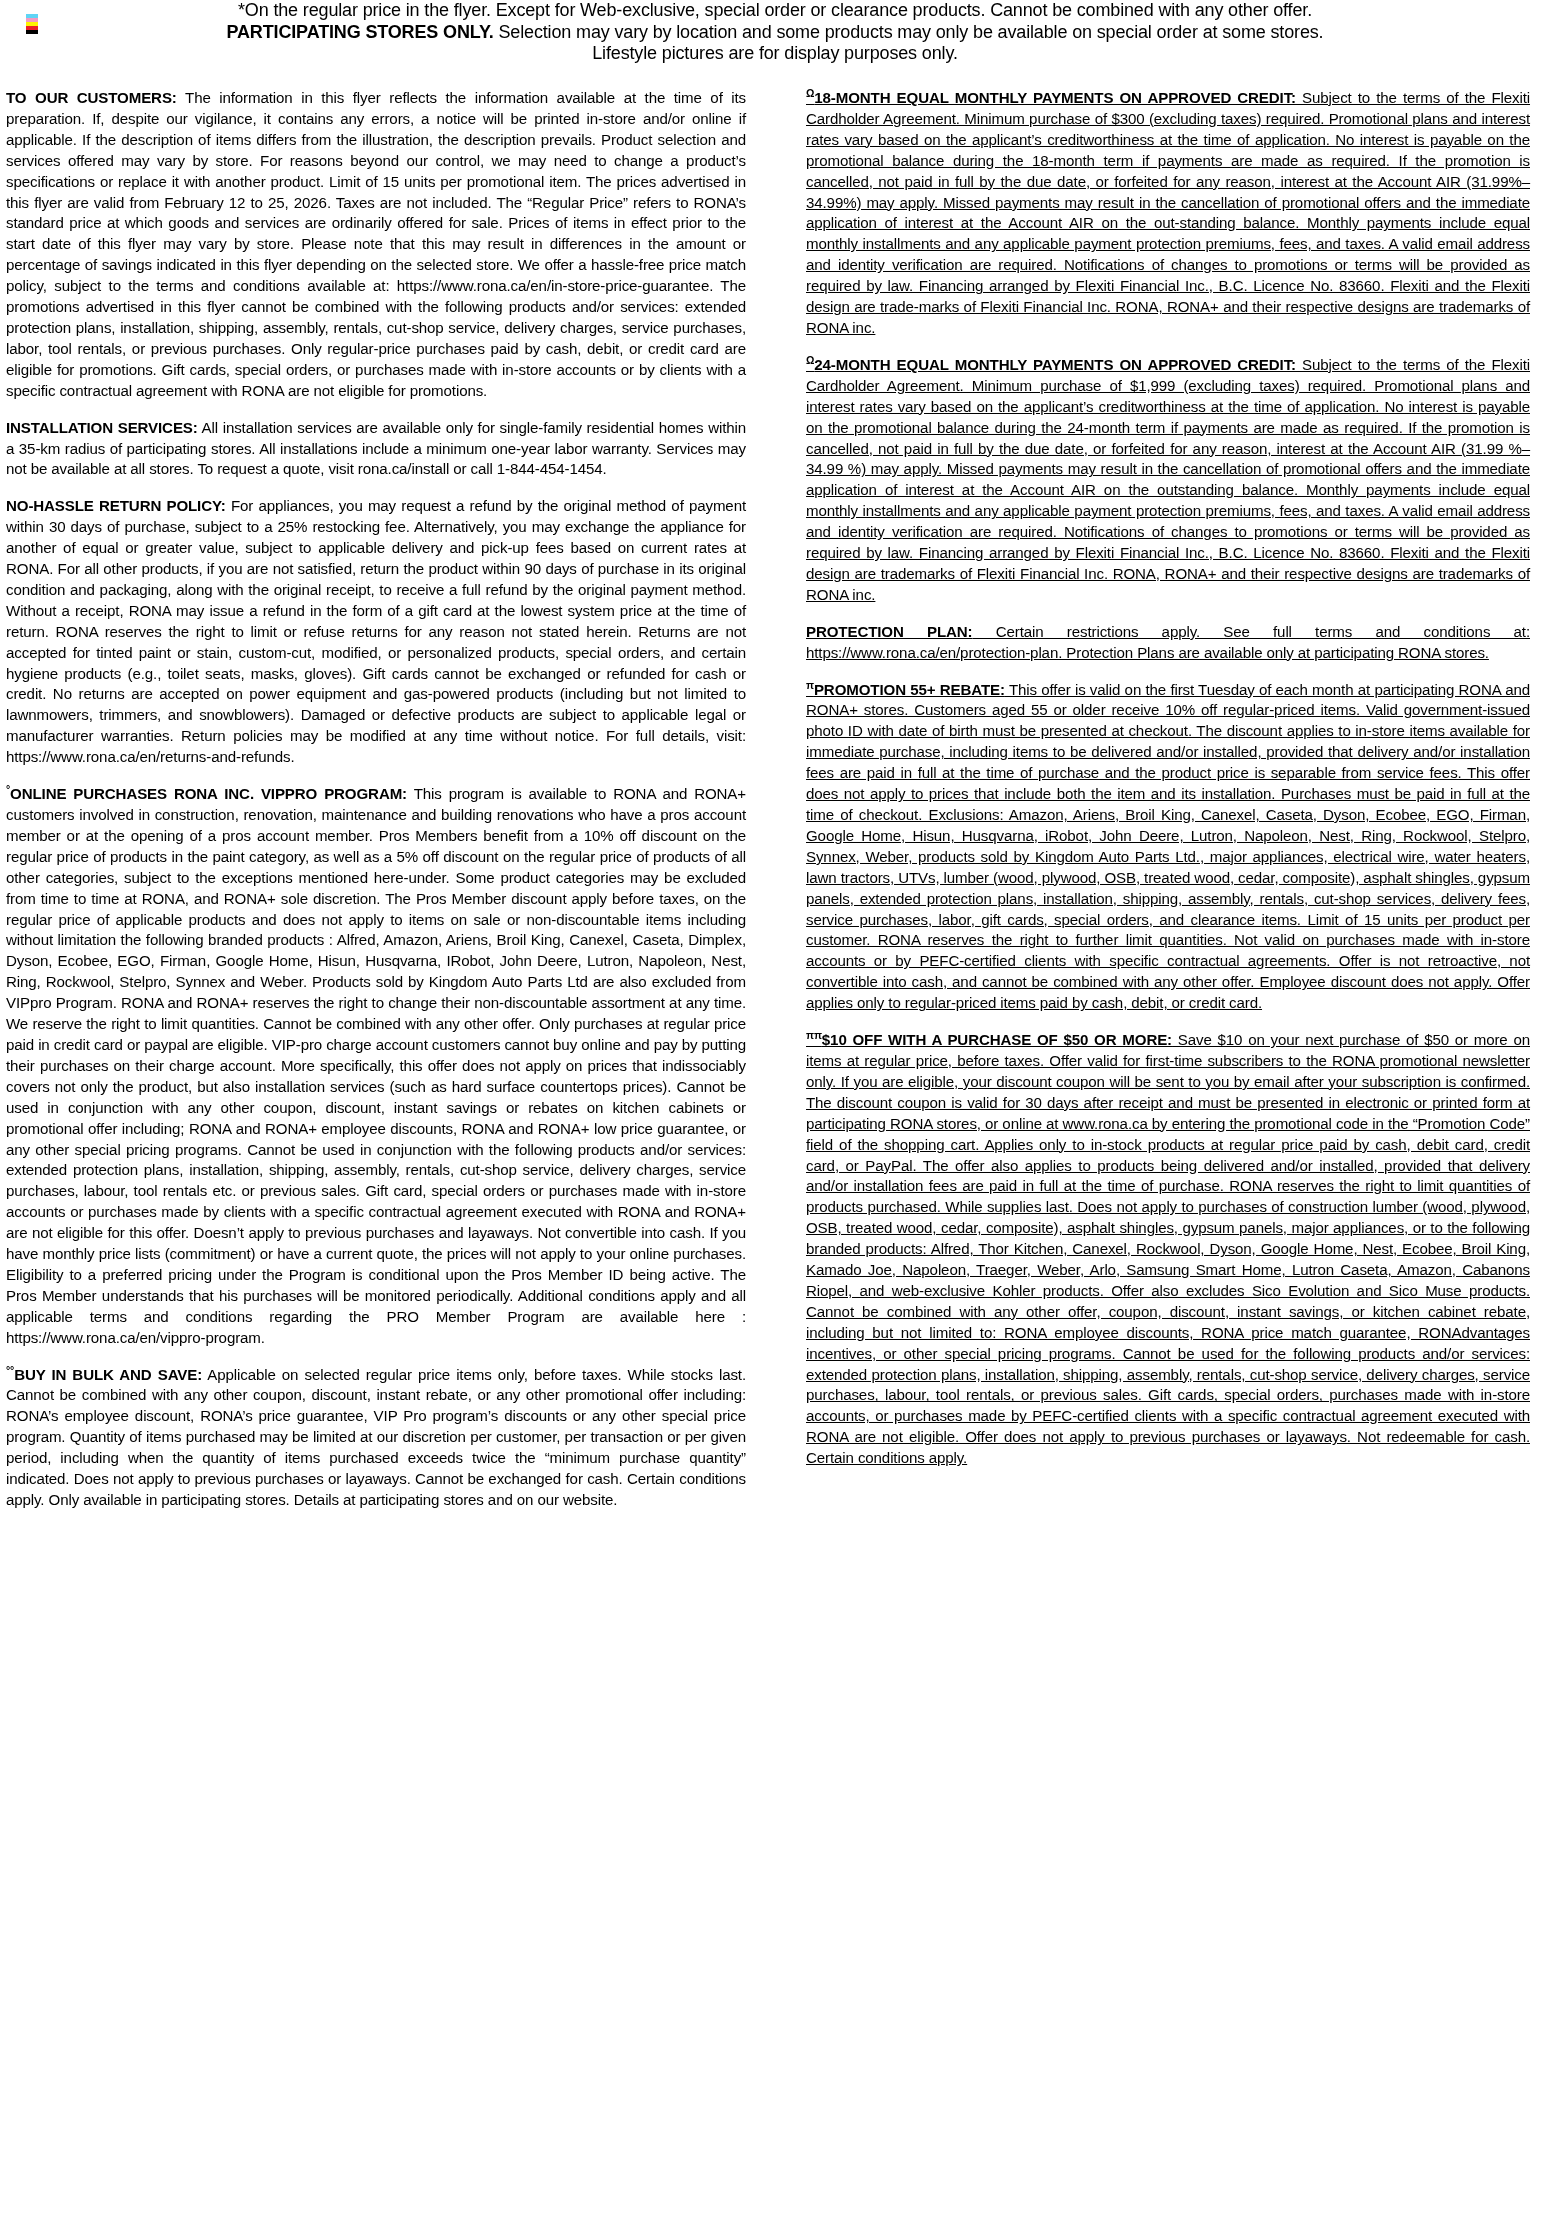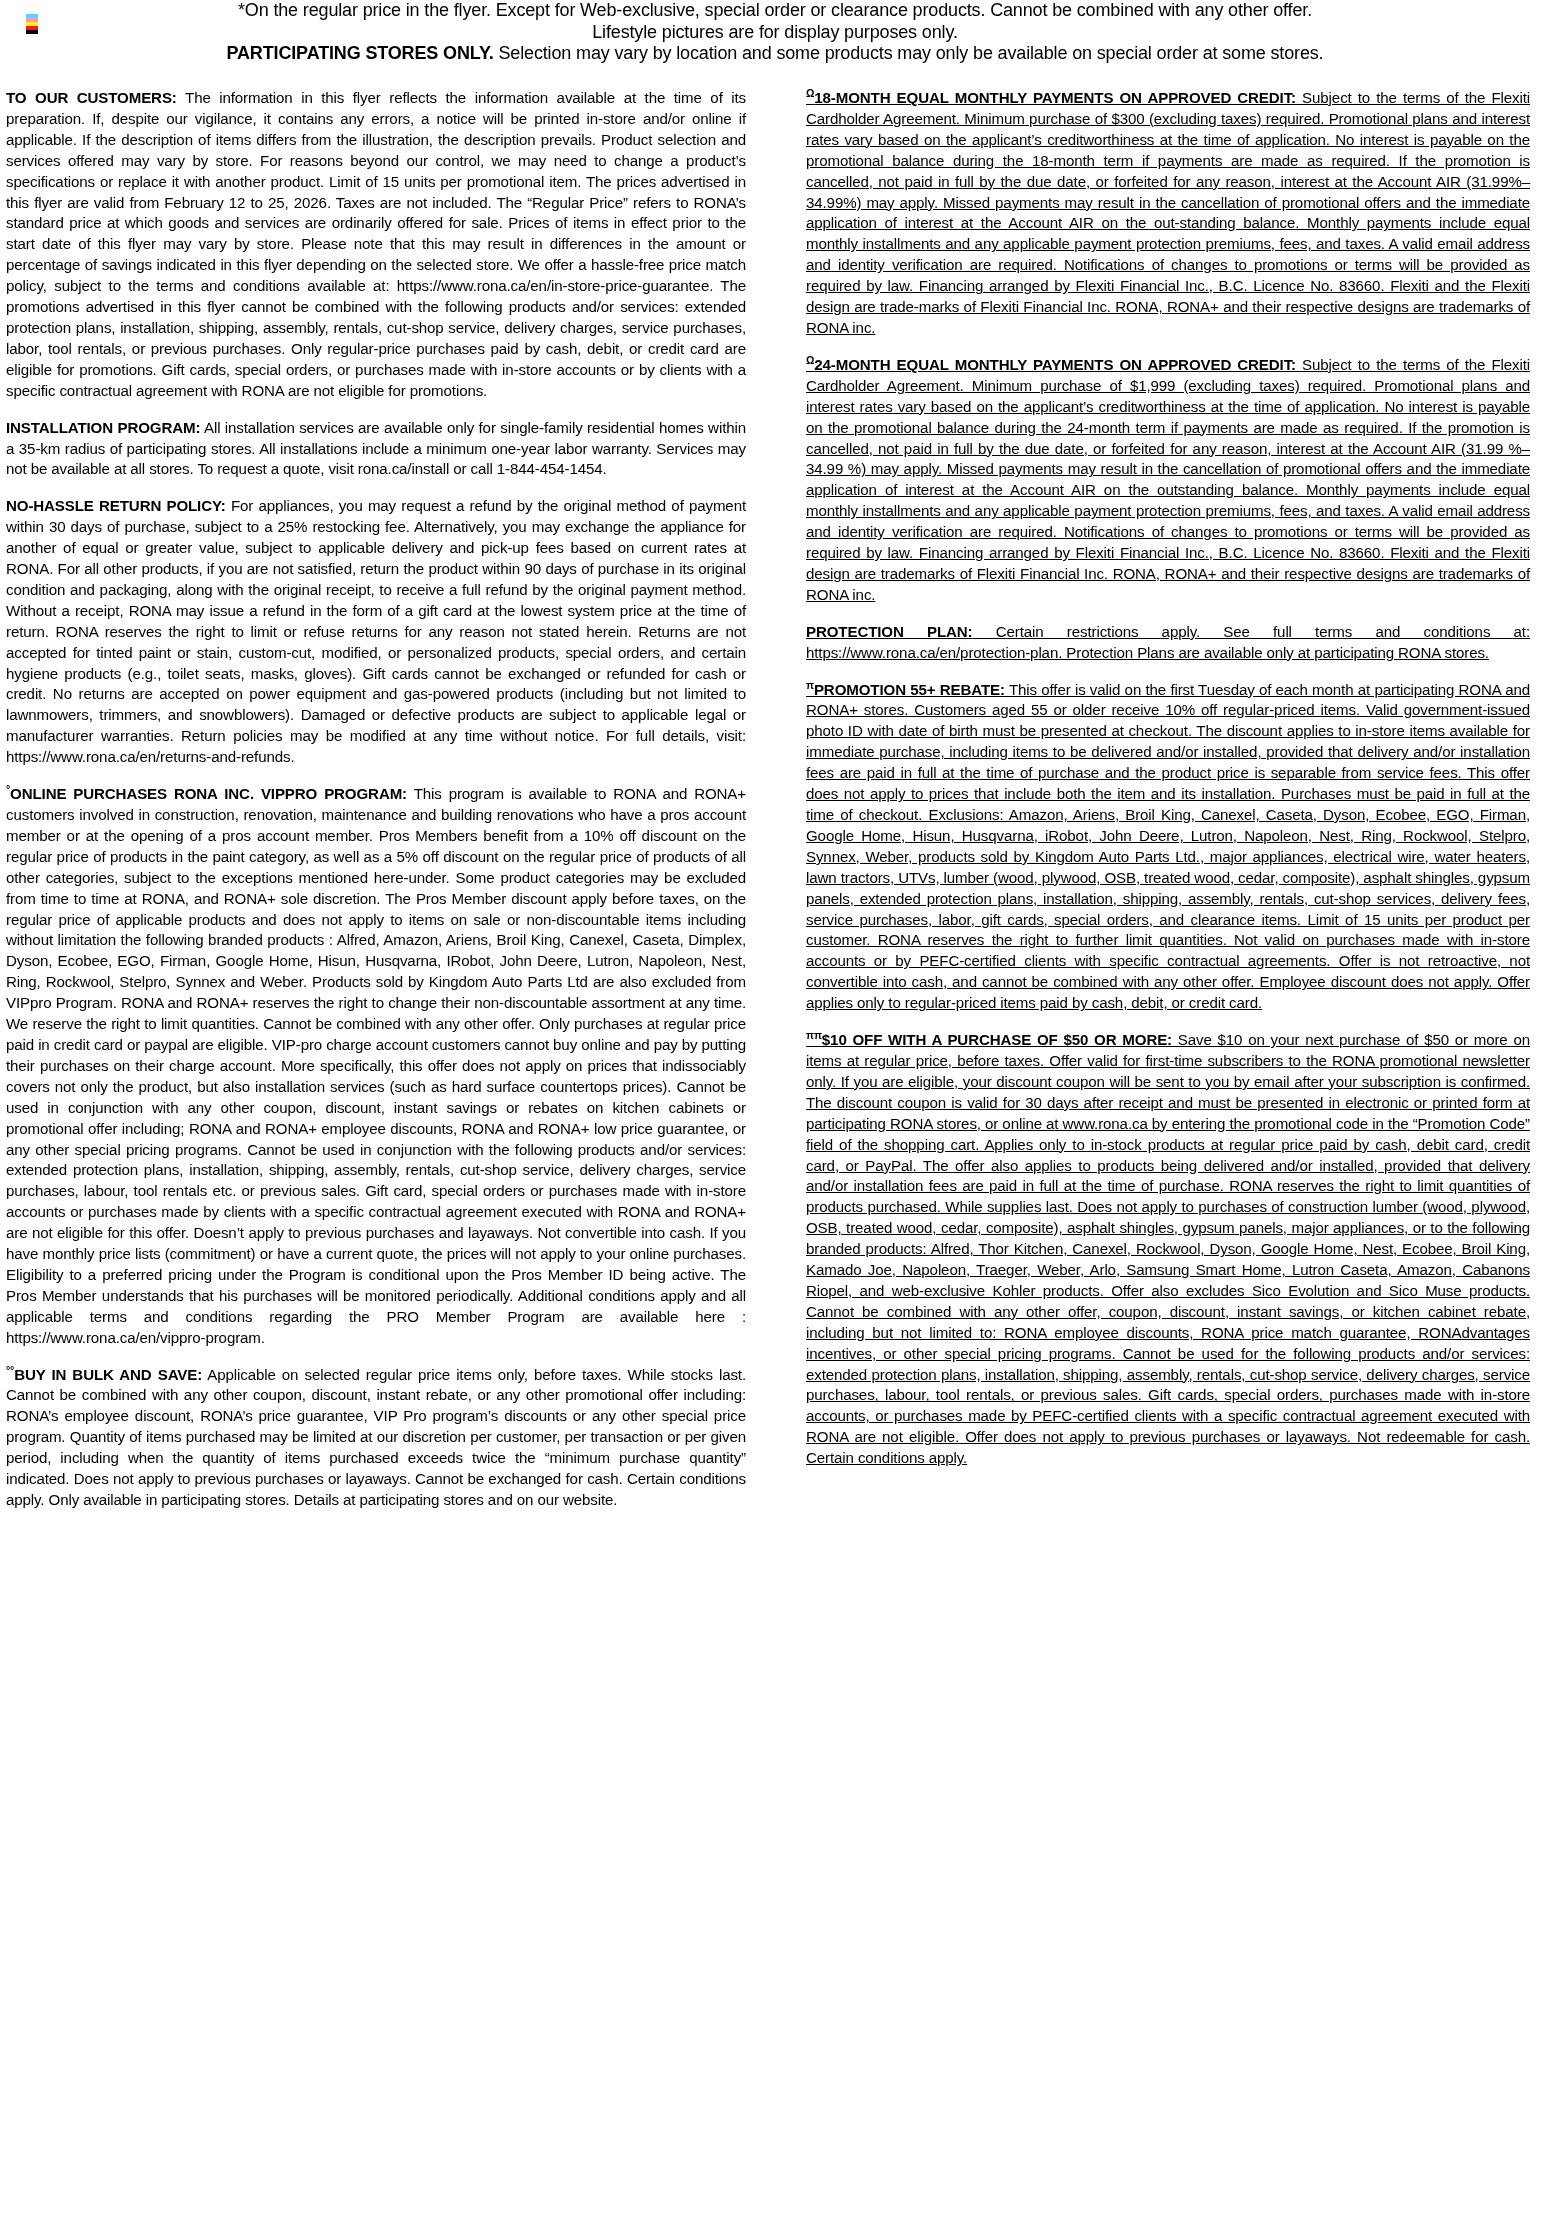--- a/index.html
+++ b/index.html
@@ -91,30 +91,30 @@
 <div class="reg-mark">
   <i class="reg-c"></i>
   <i class="reg-m"></i>
   <i class="reg-y"></i>
   <i class="reg-r"></i>
   <i class="reg-k"></i>
 </div>
 
 <div class="top-notice">
   <span class="ln">*On the regular price in the flyer. Except for Web-exclusive, special order or clearance products. Cannot be combined with any other offer.</span>
+  <span class="ln"><b>PARTICIPATING STORES ONLY.</b><span> Selection may vary by location and some products may only be available on special order at some stores.</span></span>
   <span class="ln">Lifestyle pictures are for display purposes only.</span>
-  <span class="ln"><b>PARTICIPATING STORES ONLY.</b><span> Selection may vary by location and some products may only be available on special order at some stores.</span></span>
 </div>
 
 <div class="columns">
   <div class="col col-left">
 
     <p class="para"><span class="hd">TO OUR CUSTOMERS:</span><span> The information in this flyer reflects the information available at the time of its preparation. If, despite our vigilance, it contains any errors, a notice will be printed in-store and/or online if applicable. If the description of items differs from the illustration, the description prevails. Product selection and services offered may vary by store. For reasons beyond our control, we may need to change a product’s specifications or replace it with another product. Limit of 15 units per promotional item. The prices advertised in this flyer are valid from February 12 to 25, 2026. Taxes are not included. The “Regular Price” refers to RONA’s standard price at which goods and services are ordinarily offered for sale. Prices of items in effect prior to the start date of this flyer may vary by store. Please note that this may result in differences in the amount or percentage of savings indicated in this flyer depending on the selected store. We offer a hassle-free price match policy, subject to the terms and conditions available at: https://www.rona.ca/en/in-store-price-guarantee. The promotions advertised in this flyer cannot be combined with the following products and/or services: extended protection plans, installation, shipping, assembly, rentals, cut-shop service, delivery charges, service purchases, labor, tool rentals, or previous purchases. Only regular-price purchases paid by cash, debit, or credit card are eligible for promotions. Gift cards, special orders, or purchases made with in-store accounts or by clients with a specific contractual agreement with RONA are not eligible for promotions.</span></p>
 
-    <p class="para"><span class="hd">INSTALLATION PROGRAM:</span><span> All installation services are available only for single-family residential homes within a 35-km radius of participating stores. All installations include a minimum one-year labor warranty. Services may not be available at all stores. To request a quote, visit rona.ca/install or call 1-844-454-1454.</span></p>
+    <p class="para"><span class="hd">INSTALLATION SERVICES:</span><span> All installation services are available only for single-family residential homes within a 35-km radius of participating stores. All installations include a minimum one-year labor warranty. Services may not be available at all stores. To request a quote, visit rona.ca/install or call 1-844-454-1454.</span></p>
 
     <p class="para"><span class="hd">NO-HASSLE RETURN POLICY:</span><span> For appliances, you may request a refund by the original method of payment within 30 days of purchase, subject to a 25% restocking fee. Alternatively, you may exchange the appliance for another of equal or greater value, subject to applicable delivery and pick-up fees based on current rates at RONA. For all other products, if you are not satisfied, return the product within 90 days of purchase in its original condition and packaging, along with the original receipt, to receive a full refund by the original payment method. Without a receipt, RONA may issue a refund in the form of a gift card at the lowest system price at the time of return. RONA reserves the right to limit or refuse returns for any reason not stated herein. Returns are not accepted for tinted paint or stain, custom-cut, modified, or personalized products, special orders, and certain hygiene products (e.g., toilet seats, masks, gloves). Gift cards cannot be exchanged or refunded for cash or credit. No returns are accepted on power equipment and gas-powered products (including but not limited to lawnmowers, trimmers, and snowblowers). Damaged or defective products are subject to applicable legal or manufacturer warranties. Return policies may be modified at any time without notice. For full details, visit: https://www.rona.ca/en/returns-and-refunds.</span></p>
 
     <p class="para"><sup class="mk">°</sup><span class="hd">ONLINE PURCHASES RONA INC. VIPPRO PROGRAM:</span><span> This program is available to RONA and RONA+ customers involved in construction, renovation, maintenance and building renovations who have a pros account member or at the opening of a pros account member. Pros Members benefit from a 10% off discount on the regular price of products in the paint category, as well as a 5% off discount on the regular price of products of all other categories, subject to the exceptions mentioned here-under. Some product categories may be excluded from time to time at RONA, and RONA+ sole discretion. The Pros Member discount apply before taxes, on the regular price of applicable products and does not apply to items on sale or non-discountable items including without limitation the following branded products : Alfred, Amazon, Ariens, Broil King, Canexel, Caseta, Dimplex, Dyson, Ecobee, EGO, Firman, Google Home, Hisun, Husqvarna, IRobot, John Deere, Lutron, Napoleon, Nest, Ring, Rockwool, Stelpro, Synnex and Weber. Products sold by Kingdom Auto Parts Ltd are also excluded from VIPpro Program. RONA and RONA+ reserves the right to change their non-discountable assortment at any time. We reserve the right to limit quantities. Cannot be combined with any other offer. Only purchases at regular price paid in credit card or paypal are eligible. VIP-pro charge account customers cannot buy online and pay by putting their purchases on their charge account. More specifically, this offer does not apply on prices that indissociably covers not only the product, but also installation services (such as hard surface countertops prices). Cannot be used in conjunction with any other coupon, discount, instant savings or rebates on kitchen cabinets or promotional offer including; RONA and RONA+ employee discounts, RONA and RONA+ low price guarantee, or any other special pricing programs. Cannot be used in conjunction with the following products and/or services: extended protection plans, installation, shipping, assembly, rentals, cut-shop service, delivery charges, service purchases, labour, tool rentals etc. or previous sales. Gift card, special orders or purchases made with in-store accounts or purchases made by clients with a specific contractual agreement executed with RONA and RONA+ are not eligible for this offer. Doesn’t apply to previous purchases and layaways. Not convertible into cash. If you have monthly price lists (commitment) or have a current quote, the prices will not apply to your online purchases. Eligibility to a preferred pricing under the Program is conditional upon the Pros Member ID being active. The Pros Member understands that his purchases will be monitored periodically. Additional conditions apply and all applicable terms and conditions regarding the PRO Member Program are available here : https://www.rona.ca/en/vippro-program.</span></p>
 
     <p class="para"><sup class="mk">°°</sup><span class="hd">BUY IN BULK AND SAVE:</span><span> Applicable on selected regular price items only, before taxes. While stocks last. Cannot be combined with any other coupon, discount, instant rebate, or any other promotional offer including: RONA’s employee discount, RONA’s price guarantee, VIP Pro program’s discounts or any other special price program. Quantity of items purchased may be limited at our discretion per customer, per transaction or per given period, including when the quantity of items purchased exceeds twice the “minimum purchase quantity” indicated.  Does not apply to previous purchases or layaways. Cannot be exchanged for cash. Certain conditions apply. Only available in participating stores. Details at participating stores and on our website.</span></p>
 
   </div>
 
   <div class="col col-right">

